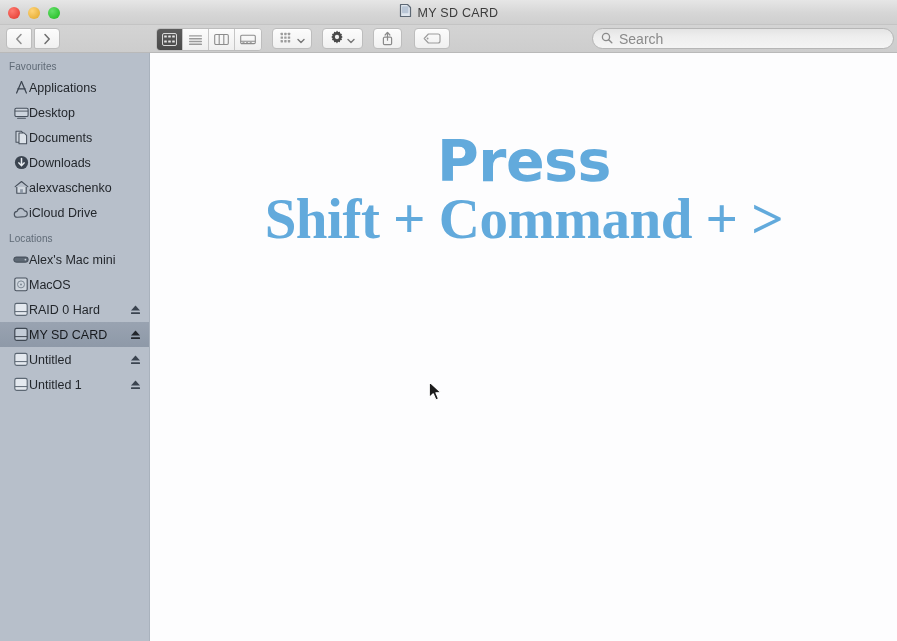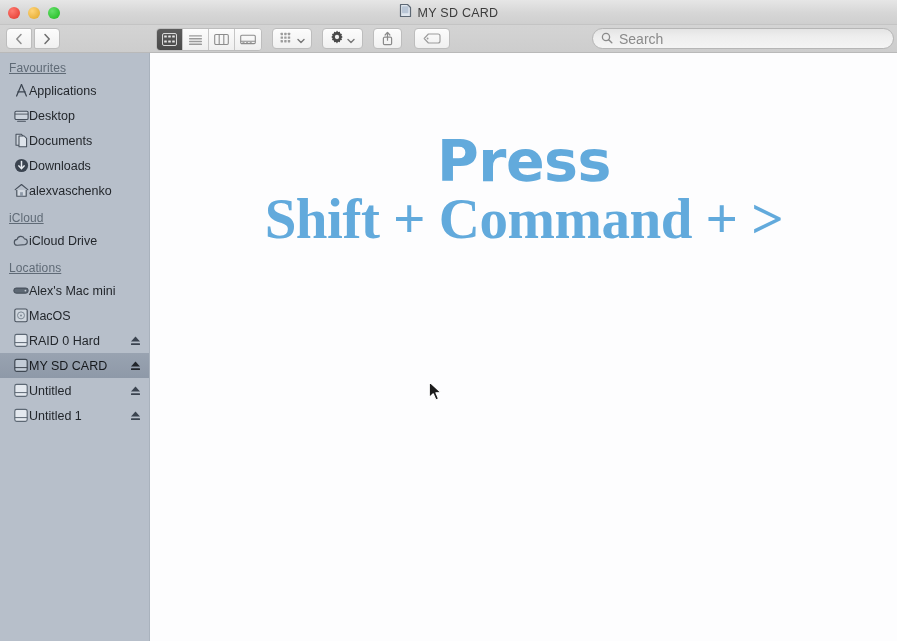--- a/index.html
+++ b/index.html
@@ -151,26 +151,25 @@
     top: 53px; left: 0;
     width: 150px;
     height: 588px;
     background: #b7bfca;
     border-right: 1px solid #a9b2bd;
     overflow: hidden;
     z-index: 10;
   }
 
   .sb-section-header {
-    font-size: 12px;
+    font-size: 10px;
     color: #5f6a76;
     padding: 8px 0 3px 9px;
     letter-spacing: 0.1px;
     font-family: "Liberation Sans", sans-serif;
-    text-decoration: underline;
   }
 
   .sb-item {
     height: 25px;
     display: flex;
     align-items: center;
     padding: 0 6px 0 13px;
     position: relative;
   }
   .sb-item .sb-icon {
@@ -442,21 +441,20 @@
       <span class="sb-icon">
         <svg width="15" height="15" viewBox="0 0 15 15">
           <path d="M1.2 6.6L7.5 1.5l6.3 5.1" fill="none" stroke="#47505c" stroke-width="1.2" stroke-linejoin="round" stroke-linecap="round"></path>
           <path d="M2.8 6.9v6.3h9.4V6.9" fill="#d3d9e1" stroke="#47505c" stroke-width="1.15" stroke-linejoin="round"></path>
           <rect x="6.1" y="9.2" width="2.8" height="4.0" fill="#8e99a8"></rect>
         </svg>
       </span>
       <span class="sb-label">alexvaschenko</span>
     </div>
 
-    <div class="sb-section-header">iCloud</div>
 
     <div class="sb-item">
       <span class="sb-icon">
         <svg width="16" height="12" viewBox="0 0 16 12">
           <path d="M4.3 10.2a2.9 2.9 0 0 1-0.2-5.8 3.9 3.9 0 0 1 7.4-0.55 2.9 2.9 0 0 1 0.4 5.75z" fill="none" stroke="#49525e" stroke-width="1.15" stroke-linejoin="round"></path>
         </svg>
       </span>
       <span class="sb-label">iCloud Drive</span>
     </div>
 

